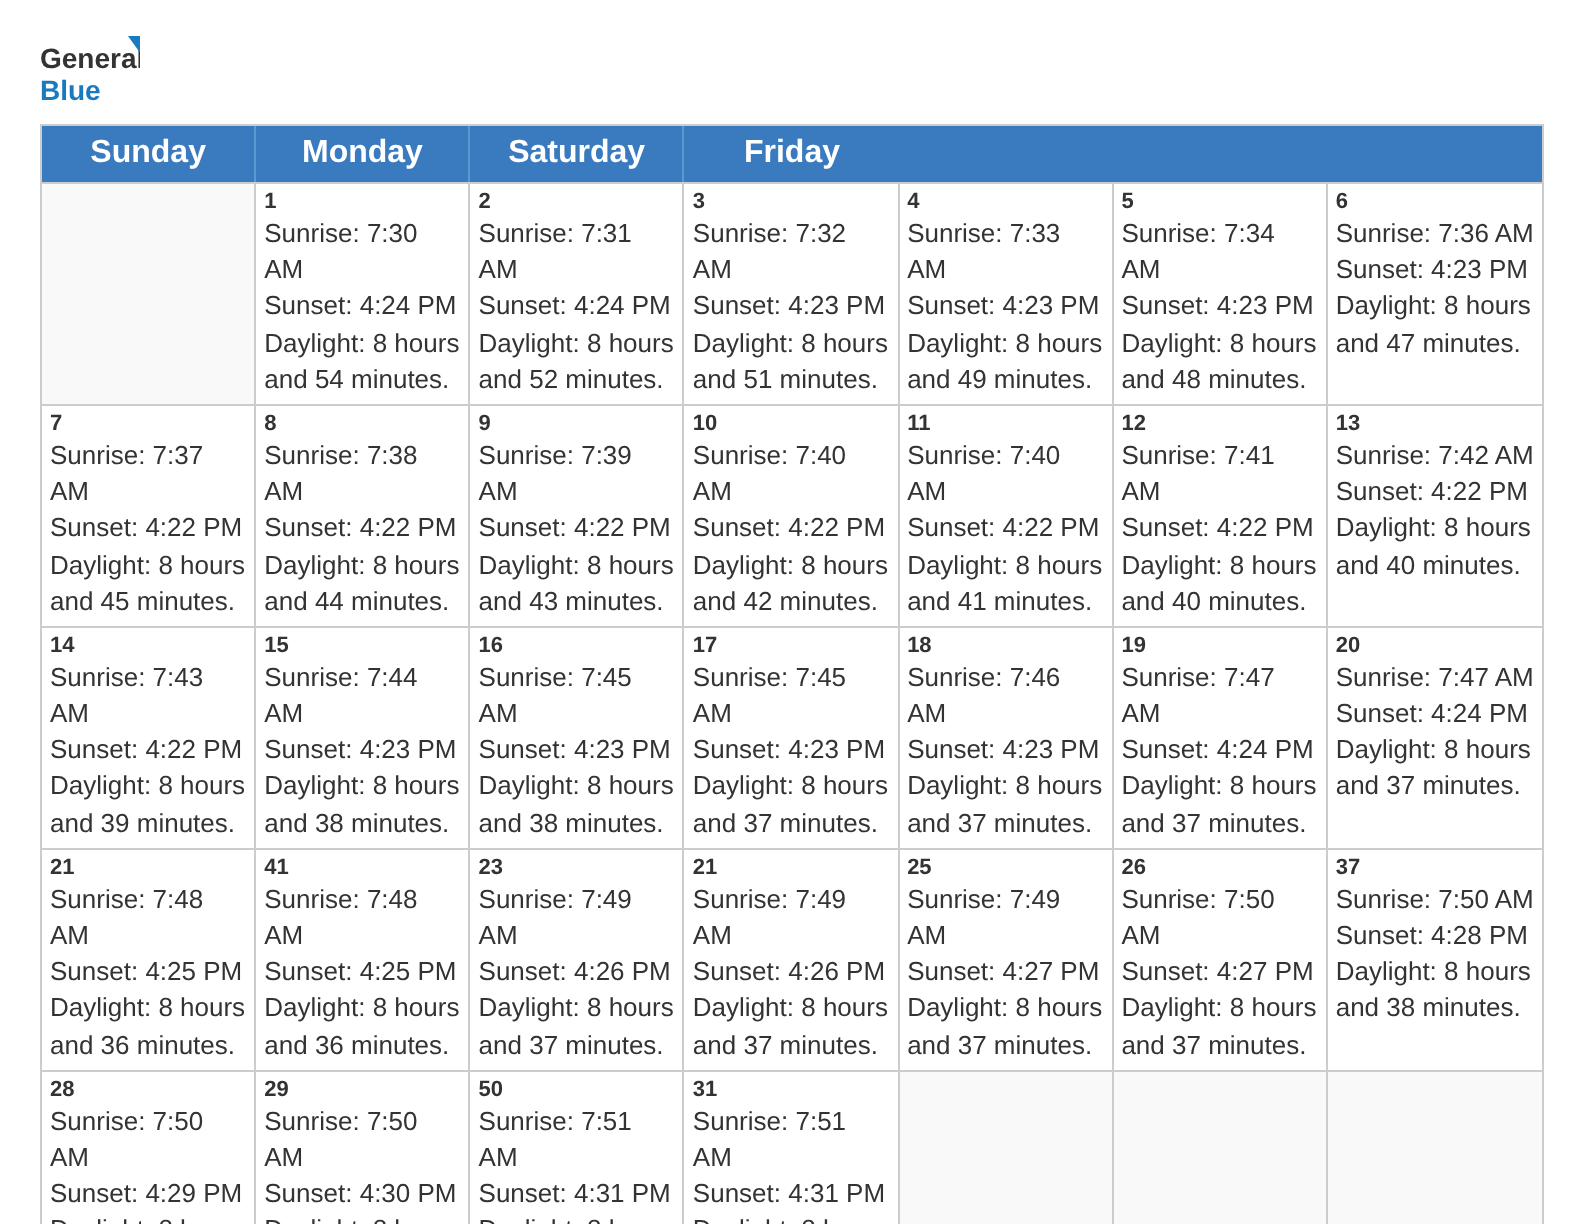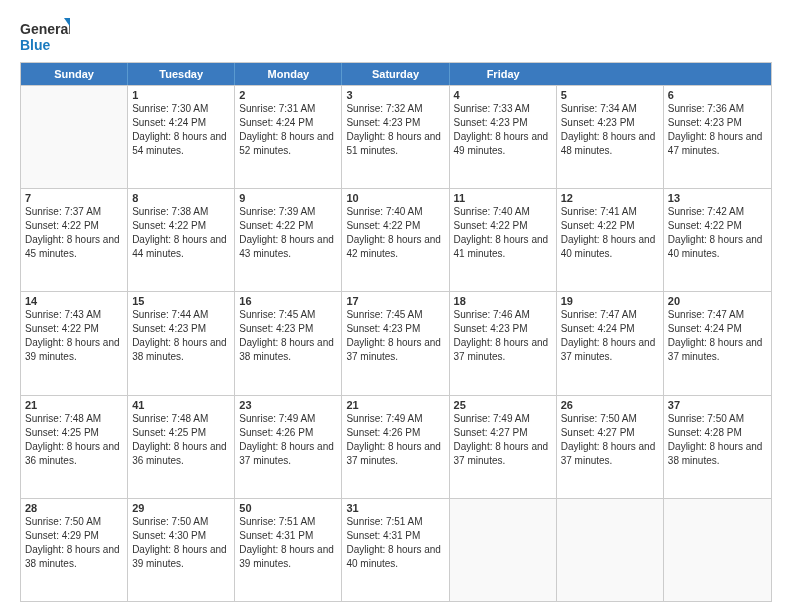--- a/index.html
+++ b/index.html
@@ -48,21 +48,21 @@
       flex-direction: column;
       border: 1px solid #ccc;
     }
     .cal-header {
       display: grid;
       grid-template-columns: repeat(7, 1fr);
       background: #3a7abf;
     }
     .cal-header-cell {
       color: #fff;
-      font-size: 11px;
+      font-size: 16px;
       font-weight: bold;
       padding: 5px 4px;
       text-align: center;
       border-right: 1px solid #5a9ad0;
     }
     .cal-header-cell:last-child { border-right: none; }
     .cal-body {
       flex: 1;
       display: flex;
       flex-direction: column;
@@ -84,21 +84,21 @@
     }
     .cal-cell:last-child { border-right: none; }
     .cal-cell.empty { background: #f9f9f9; }
     .day-num {
       font-size: 11px;
       font-weight: bold;
       color: #333;
       margin-bottom: 1px;
     }
     .day-info {
-      font-size: 10px;
+      font-size: 13px;
       color: #333;
       line-height: 1.4;
     }
   </style>
 </head>
 <body>
 
 <div class="page">
   <div class="header">
     <div class="logo">
@@ -110,21 +110,20 @@
 </div>
     <div class="title-block">
       <div class="main-title"></div>
       <div class="subtitle"></div>
     </div>
   </div>
 
   <div class="calendar">
     <div class="cal-header">
     <div class="cal-header-cell">Sunday</div>
-        <div class="cal-header-cell">Tuesday</div>
         <div class="cal-header-cell">Monday</div>
         <div class="cal-header-cell">Saturday</div>
         <div class="cal-header-cell">Friday</div>
       </div>
     <div class="cal-body">
     <div class="cal-row">
           <div class="cal-cell empty"></div>
           <div class="cal-cell">
             <div class="day-num">1</div>
             <div class="day-info">Sunrise: 7:30 AM<br>Sunset: 4:24 PM<br>Daylight: 8 hours and 54 minutes.</div>

